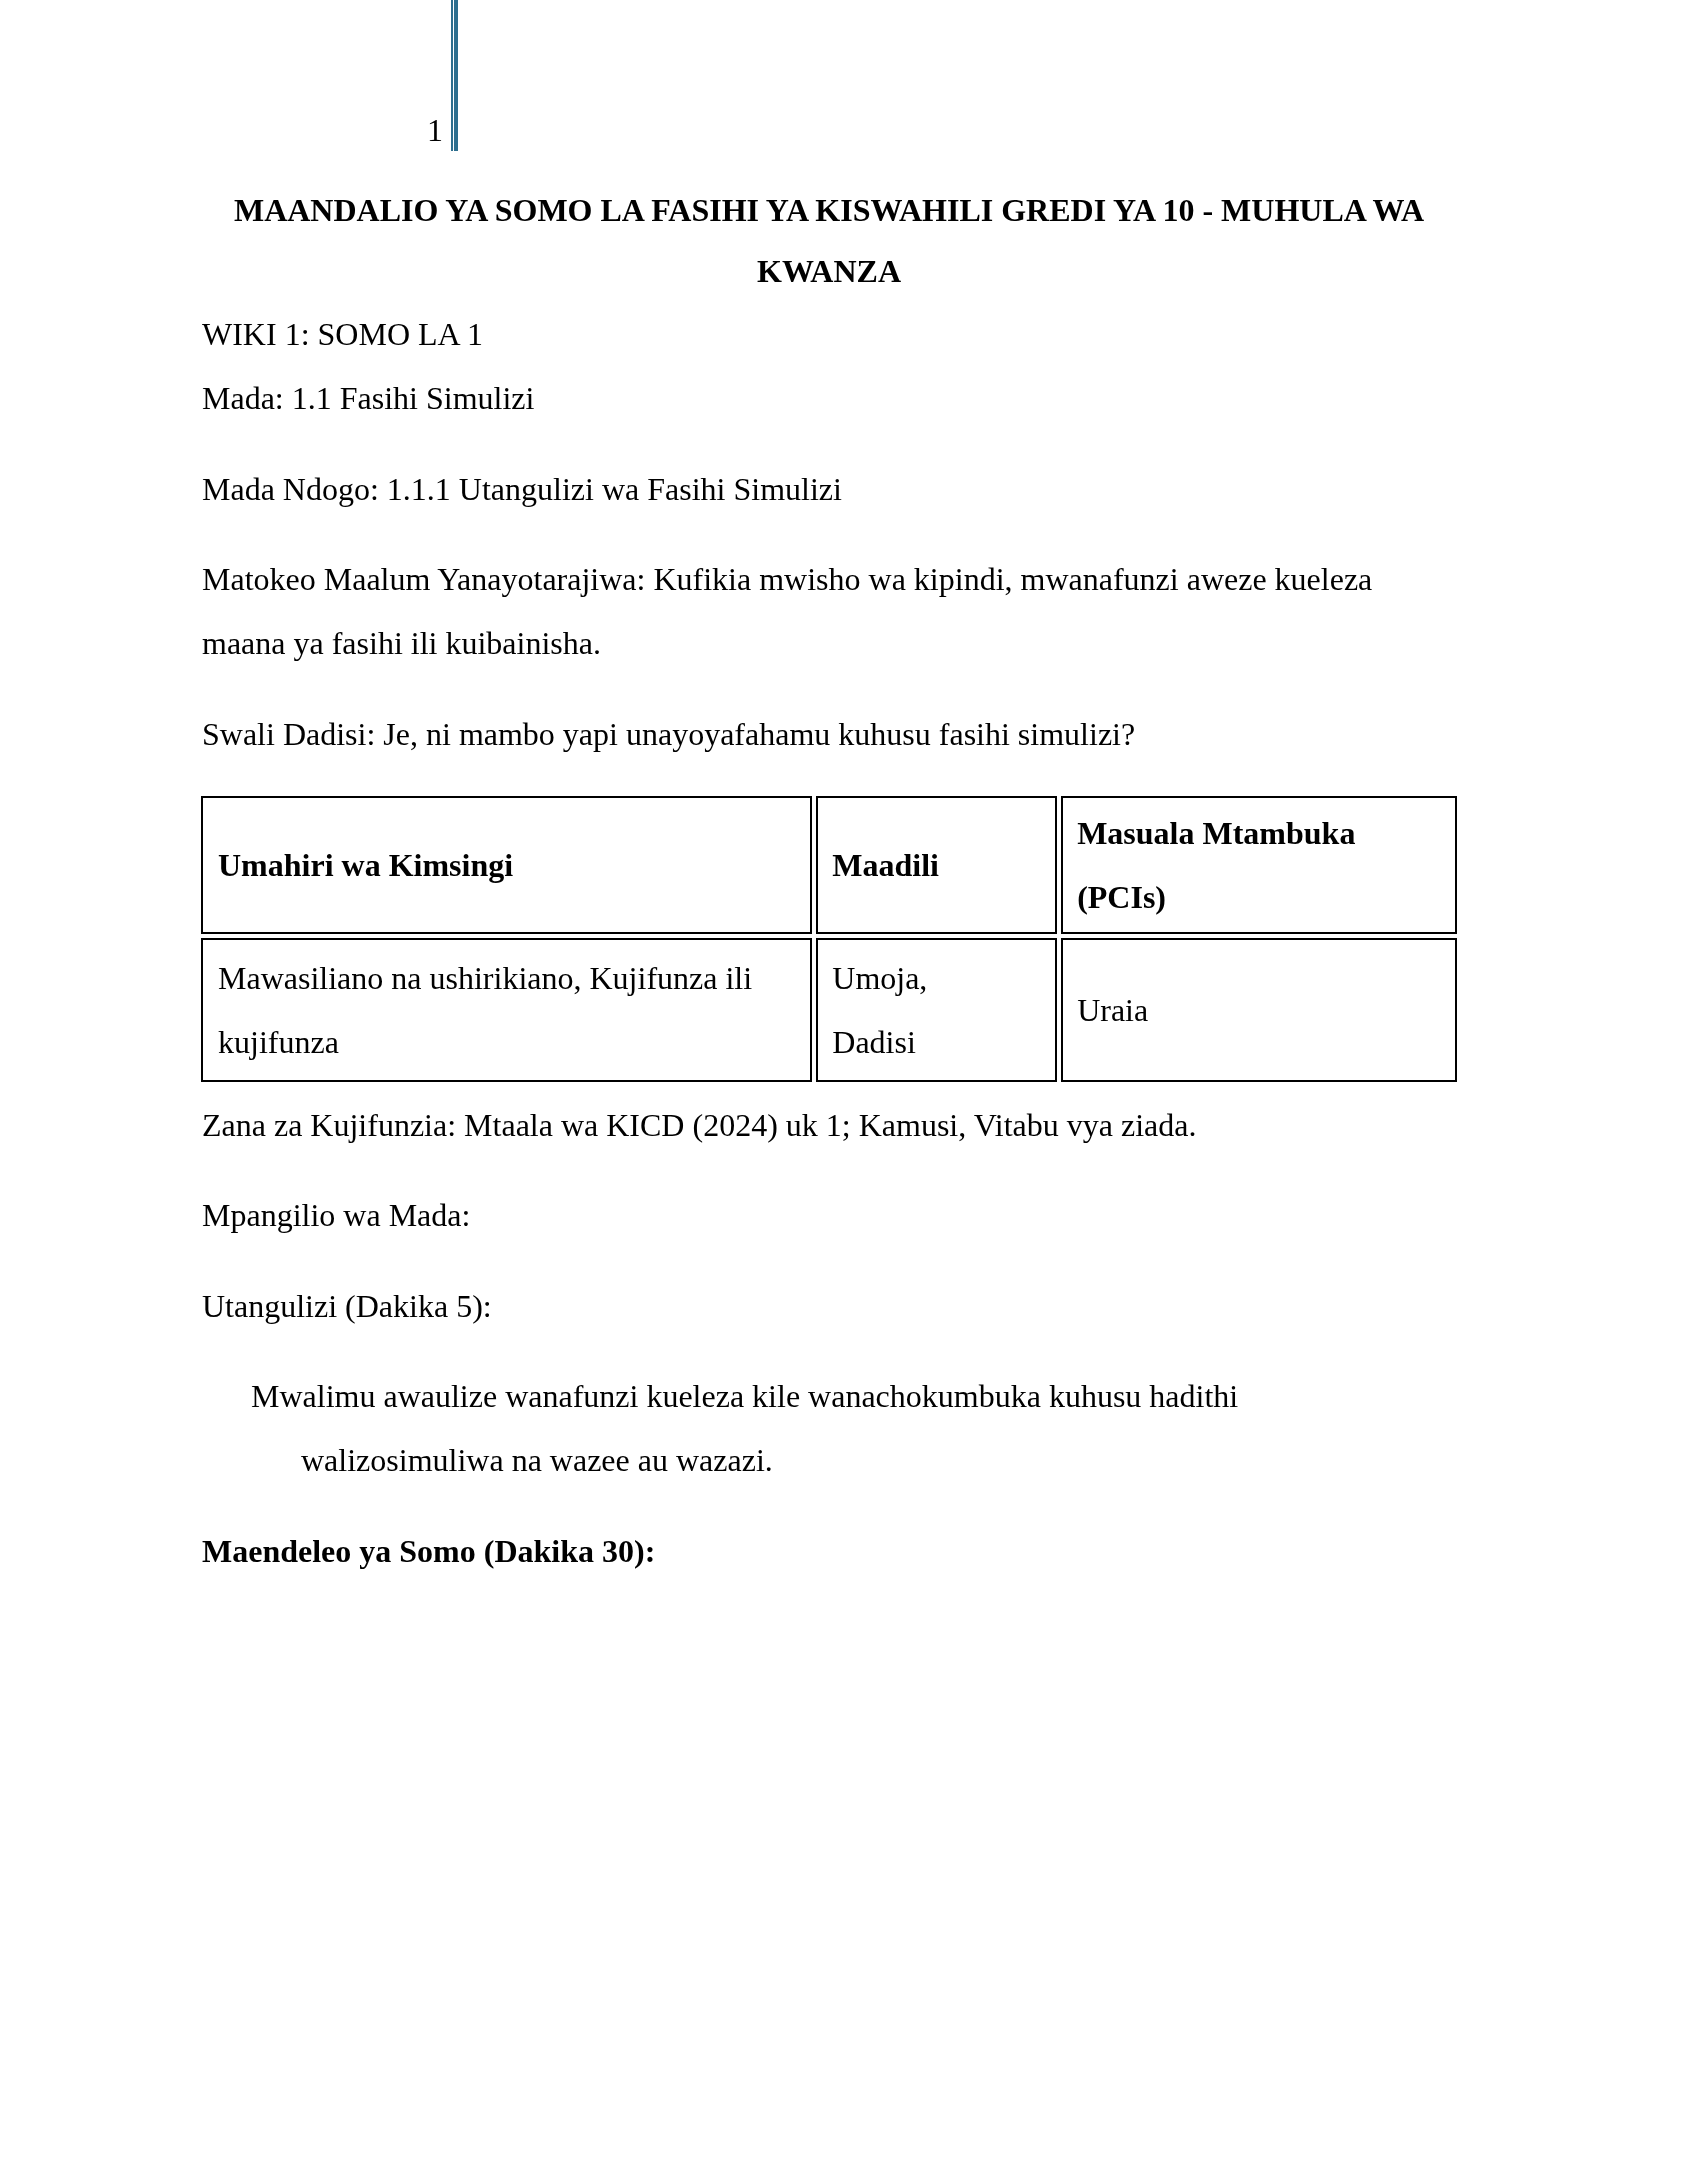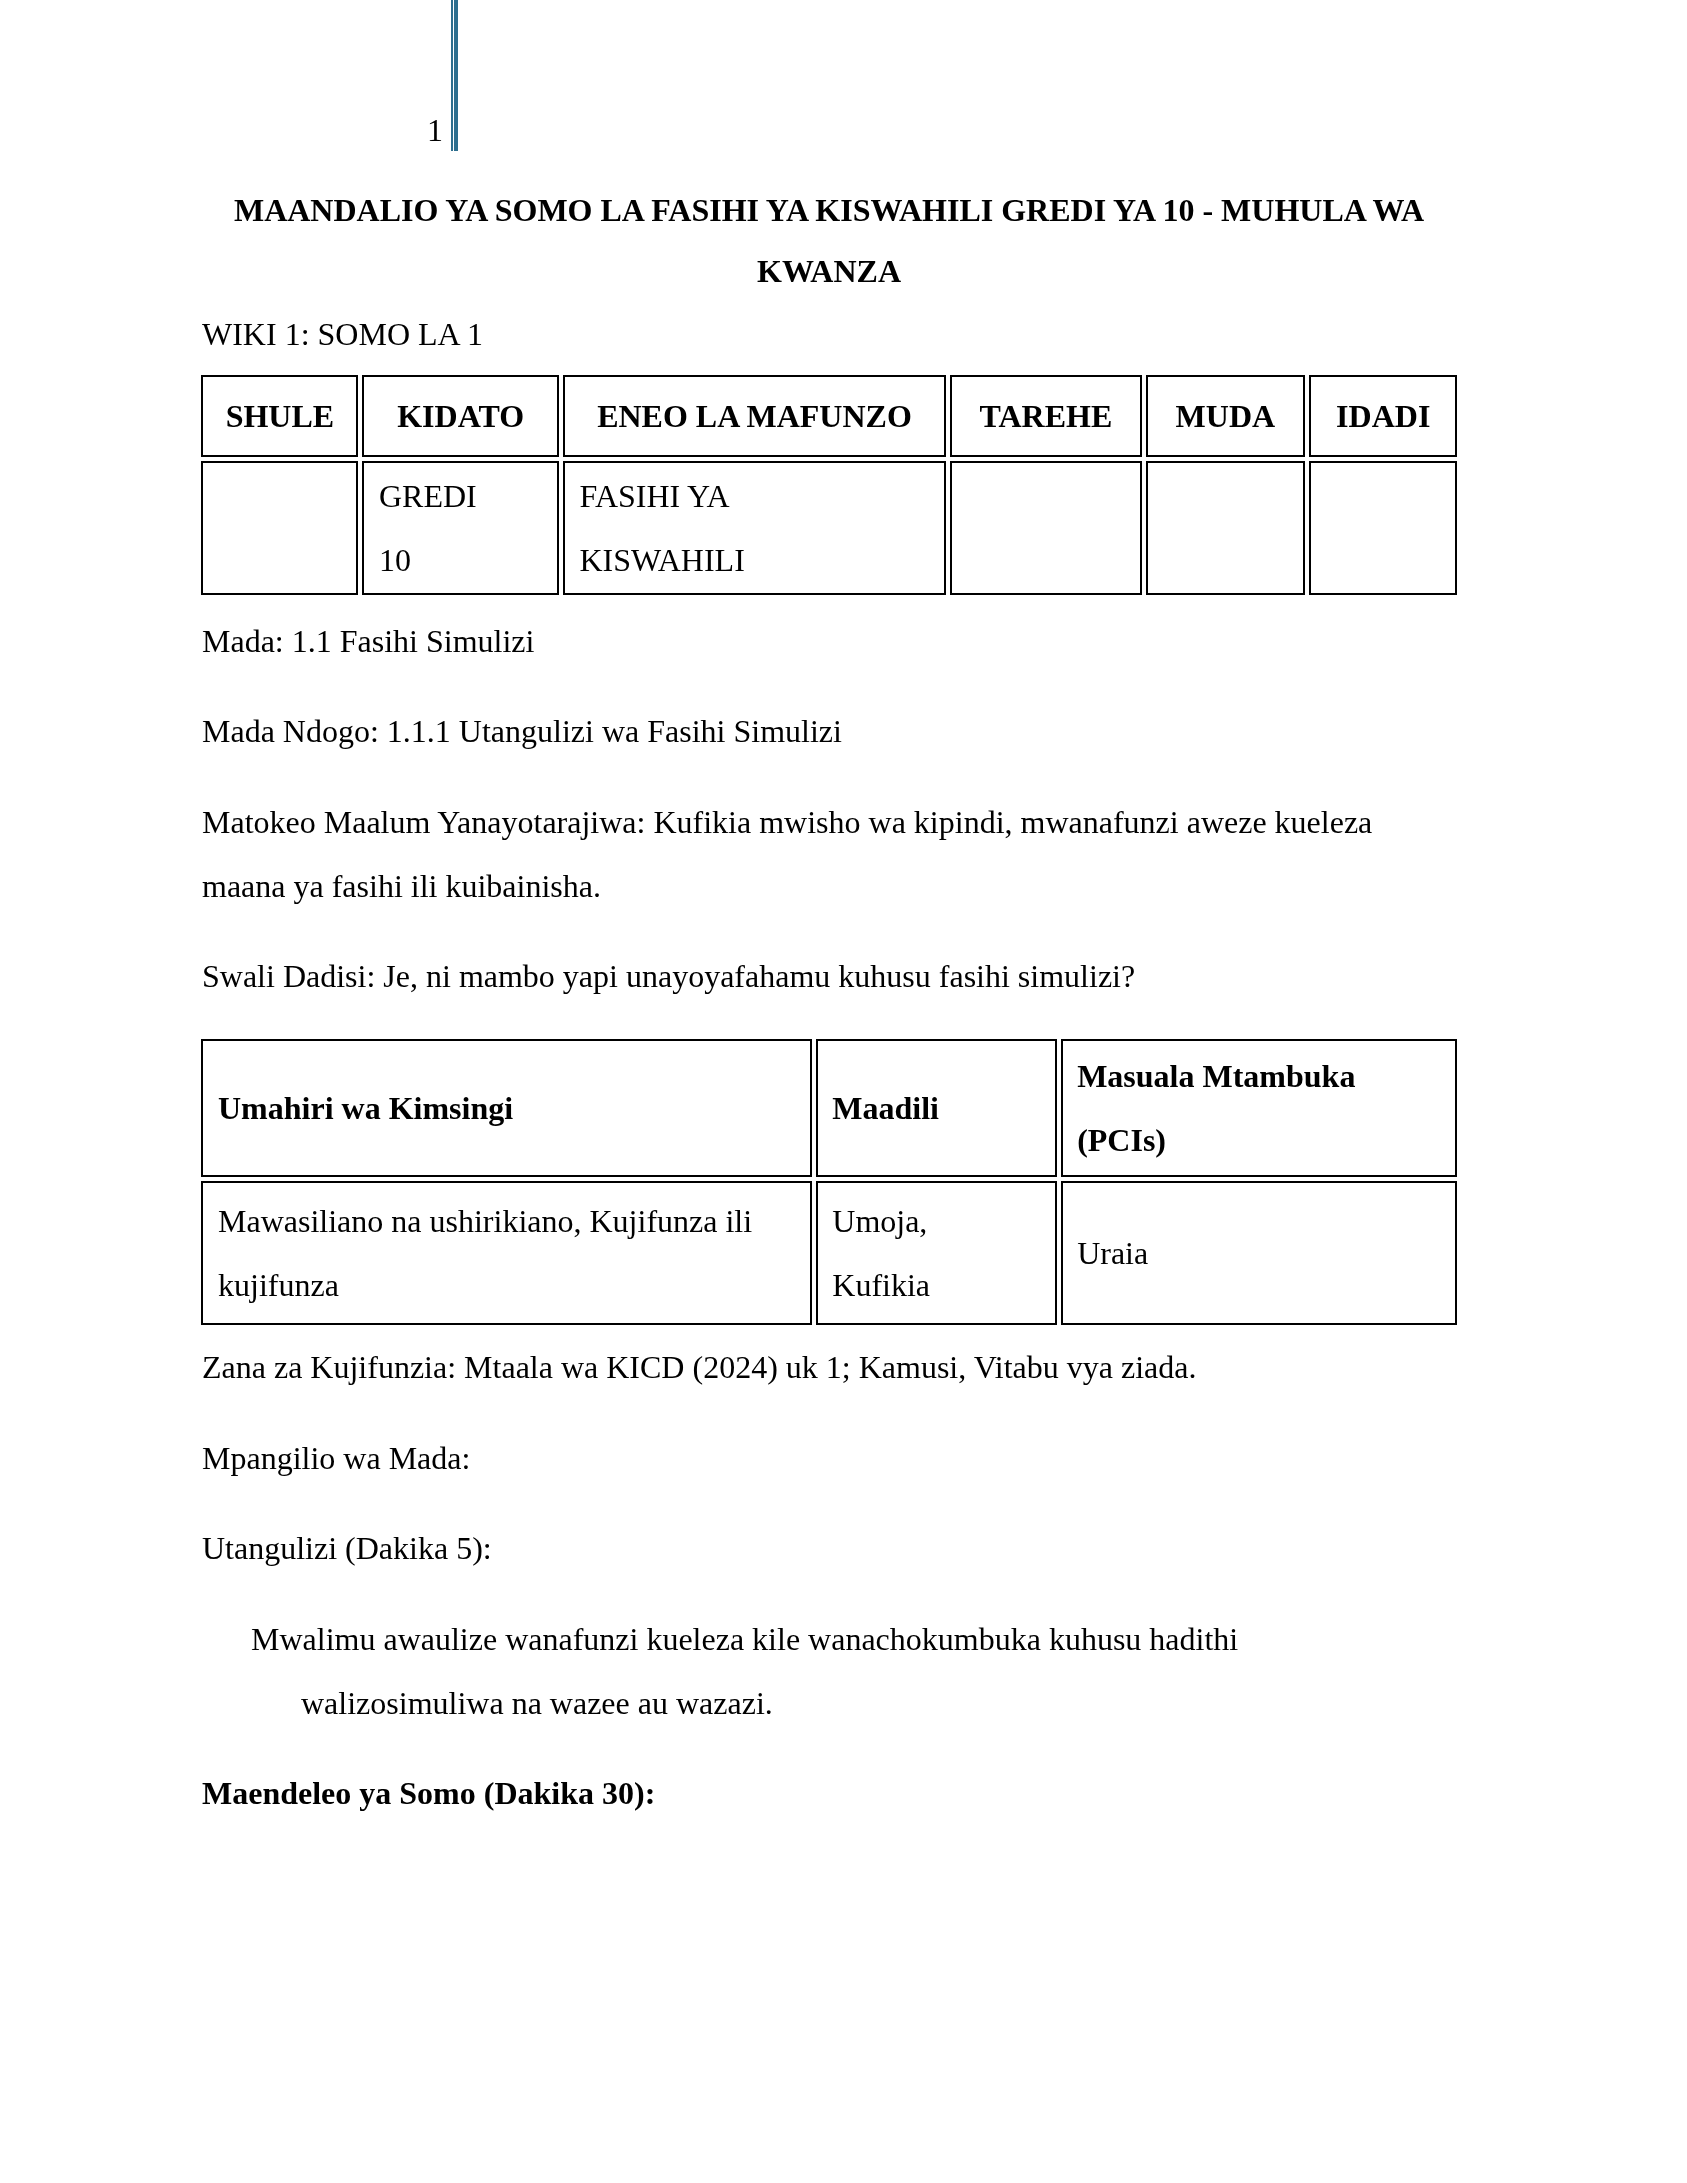--- a/index.html
+++ b/index.html
@@ -84,42 +84,20 @@
 <div class="page-number">1</div>
 <div class="change-bar"></div>
 
 <div class="content">
 
   <div class="doc-title">MAANDALIO YA SOMO LA FASIHI YA KISWAHILI GREDI YA 10 - MUHULA WA
 KWANZA</div>
 
   <div class="week-heading">WIKI 1: SOMO LA 1</div>
 
-  <table class="tbl1">
-    <tbody>
-        <tr>
-      <th style="width:12.7%">SHULE</th>
-      <th style="width:15.9%">KIDATO</th>
-      <th style="width:31%">ENEO LA MAFUNZO</th>
-      <th style="width:15.5%">TAREHE</th>
-      <th style="width:12.9%">MUDA</th>
-      <th style="width:12%">IDADI</th>
-    </tr>
-    <tr>
-      <td class="pre"></td>
-      <td class="pre">GREDI
-10</td>
-      <td class="pre">FASIHI YA
-KISWAHILI</td>
-      <td class="pre"></td>
-      <td class="pre"></td>
-      <td class="pre"></td>
-    </tr>
-  </tbody>
-    </table>
 
   <div class="para">Mada: 1.1 Fasihi Simulizi</div>
 
   <div class="para">Mada Ndogo: 1.1.1 Utangulizi wa Fasihi Simulizi</div>
 
   <div class="para">Matokeo Maalum Yanayotarajiwa: Kufikia mwisho wa kipindi, mwanafunzi aweze kueleza maana ya fasihi ili kuibainisha.</div>
 
   <div class="para">Swali Dadisi: Je, ni mambo yapi unayoyafahamu kuhusu fasihi simulizi?</div>
 
   <table class="tbl2">
@@ -127,21 +105,21 @@
         <tr>
       <th style="width:48.9%" class="pre">Umahiri wa Kimsingi</th>
       <th style="width:19.3%" class="pre">Maadili</th>
       <th style="width:31.8%" class="pre">Masuala Mtambuka
 (PCIs)</th>
     </tr>
     <tr>
       <td class="pre">Mawasiliano na ushirikiano, Kujifunza ili
 kujifunza</td>
       <td class="pre">Umoja,
-Kufikia</td>
+Dadisi</td>
       <td class="pre">Uraia</td>
     </tr>
   </tbody>
     </table>
 
   <div class="para">Zana za Kujifunzia: Mtaala wa KICD (2024) uk 1; Kamusi, Vitabu vya ziada.</div>
 
   <div class="para">Mpangilio wa Mada:</div>
 
   <div class="para">Utangulizi (Dakika 5):</div>

